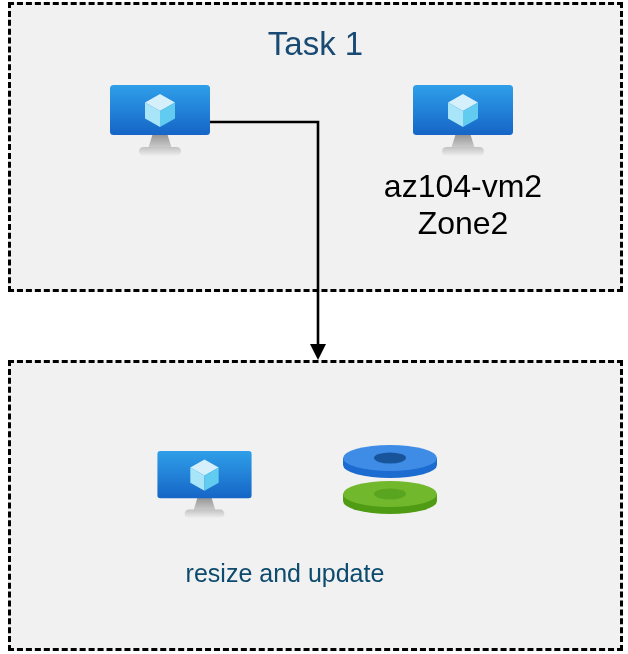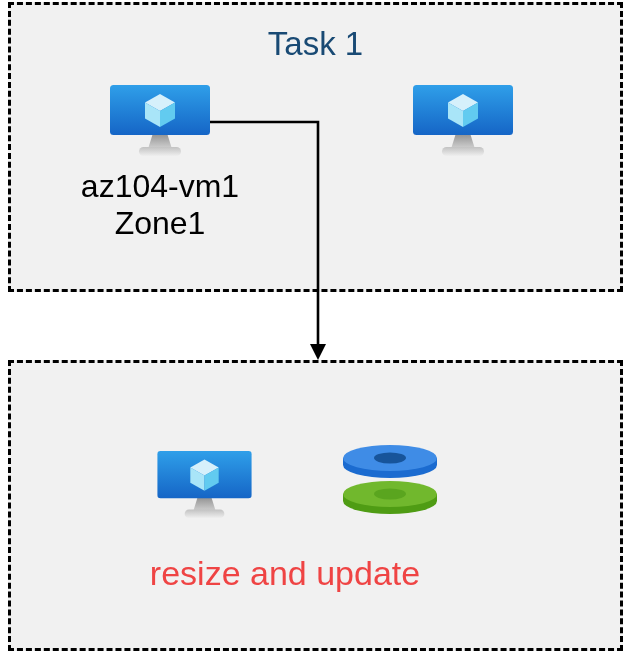--- a/index.html
+++ b/index.html
@@ -27,21 +27,21 @@
   #vm1-label{left:60px;top:168px;}
   #vm2-label{left:363px;top:168px;}
   .icon{position:absolute;display:block;}
   #vm1-icon{left:110px;top:85px;width:100px;height:73px;}
   #vm2-icon{left:413px;top:85px;width:100px;height:73px;}
   #task2-vm-icon{left:157px;top:451px;width:95px;height:69px;}
   #disks-icon{left:340px;top:442px;width:100px;height:74px;}
   #flow-arrow{left:204px;top:114px;width:126px;height:250px;}
   #task2-caption{
     position:absolute;left:135px;top:553px;width:300px;text-align:center;
-    font-size:34px;line-height:40px;color:#ef4444;
+    font-size:25px;line-height:40px;color:#0c4a6e;
   }
 </style>
 </head>
 <body>
 
 <div id="stage">
 
   <svg width="0" height="0" style="position:absolute" aria-hidden="true">
     <defs>
       <linearGradient id="gScreen" x1="0" y1="0" x2="0" y2="1">
@@ -78,28 +78,28 @@
   </svg>
 
   <div class="panel" id="task1-box"></div>
   <div class="panel" id="task2-box"></div>
 
   <div class="task-title" id="task1-title">Task 1</div>
 
   <svg class="icon" id="vm1-icon" viewBox="0 0 100 73">
     <use href="#vm-symbol"></use>
   </svg>
-  <div class="vm-label" id="vm1-label">
-    <div>az104-vm1</div>
-    <div>Zone1</div>
-  </div>
 
   <svg class="icon" id="vm2-icon" viewBox="0 0 100 73">
     <use href="#vm-symbol"></use>
   </svg>
+  <div class="vm-label" id="vm2-label">
+    <div>az104-vm2</div>
+    <div>Zone2</div>
+  </div>
 
   <svg class="icon" id="flow-arrow" viewBox="0 0 126 250">
     <path d="M6,8 H114 V231" fill="none" stroke="#000000" stroke-width="2.6"></path>
     <polygon points="106,230 122,230 114,246" fill="#000000"></polygon>
   </svg>
 
 
   <svg class="icon" id="task2-vm-icon" viewBox="0 0 100 73">
     <use href="#vm-symbol"></use>
   </svg>

